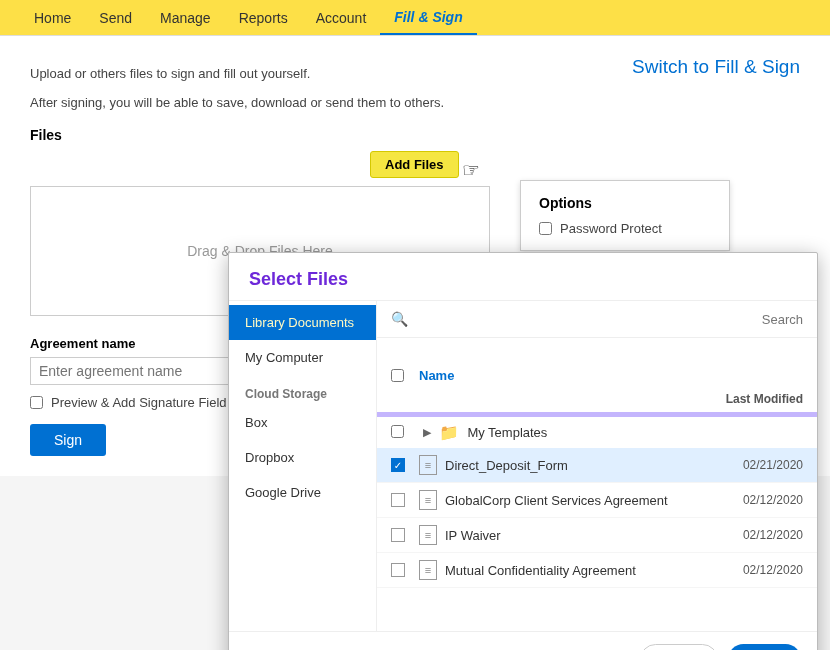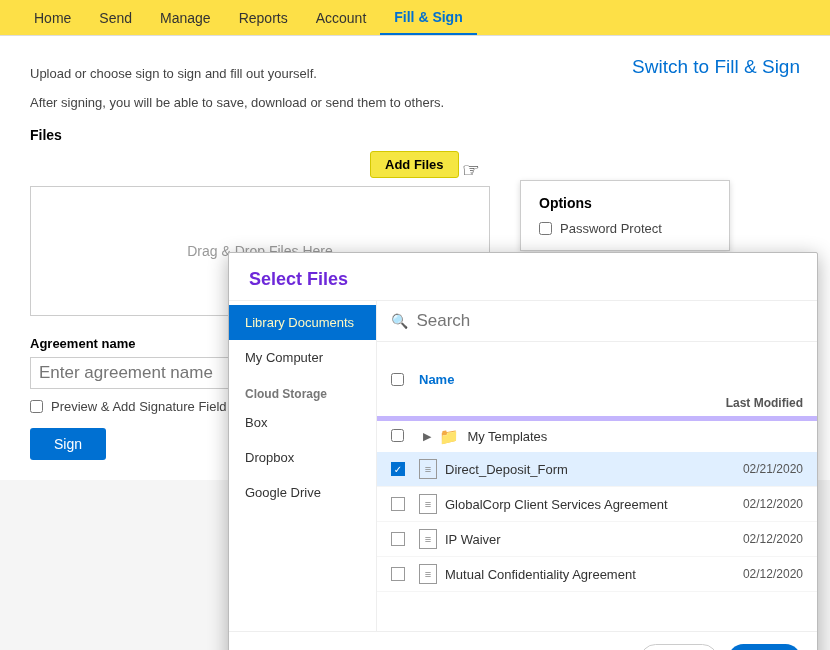--- a/index.html
+++ b/index.html
@@ -25,20 +25,21 @@
       padding: 8px 14px;
       font-size: 14px;
       color: #333;
       cursor: pointer;
       text-decoration: none;
     }
     .nav-item.active {
       color: #0070d2;
       border-bottom: 2px solid #0070d2;
       font-weight: bold;
+      font-style: italic;
     }
 
     
     .main-content {
       padding: 20px 30px;
       background: #fff;
       min-height: 300px;
     }
     .switch-link {
       float: right;
@@ -110,21 +111,21 @@
     }
     .agreement-label {
       font-size: 13px;
       font-weight: bold;
       margin-bottom: 6px;
     }
     .agreement-input {
       border: 1px solid #ccc;
       padding: 5px 8px;
       width: 220px;
-      font-size: 17px;
+      font-size: 14px;
       color: #999;
     }
     .preview-row {
       display: flex;
       align-items: center;
       gap: 8px;
       margin-top: 10px;
       font-size: 13px;
       color: #444;
     }
@@ -206,23 +207,24 @@
       border-bottom: 1px solid #eee;
       gap: 8px;
     }
     .search-icon-span {
       color: #999;
       font-size: 14px;
     }
     .search-input-field {
       border: none;
       outline: none;
-      font-size: 17px;
+      font-size: 13px;
       color: #000000;
       width: 100%;
+      text-align: right;
     }
     .table-header {
       display: flex;
       align-items: center;
       padding: 6px 14px;
       border-bottom: 5px solid #c4b5fd;
       font-size: 13px;
       font-weight: bold;
       color: #0070d2;
     }
@@ -321,21 +323,21 @@
   <a class="nav-item">Home</a>
   <a class="nav-item">Send</a>
   <a class="nav-item">Manage</a>
   <a class="nav-item">Reports</a>
   <a class="nav-item">Account</a>
   <a class="nav-item active">Fill &amp; Sign</a>
 </div>
 
 <div class="main-content">
   <span class="switch-link">Switch to Fill &amp; Sign</span>
-  <p class="description">Upload or choose sign to sign and fill out yourself.</p>
+  <p class="description">Upload or others files to sign and fill out yourself.</p>
   <p class="description">After signing, you will be able to save, download or send them to others.</p>
 
   <div class="files-section">
     <div class="files-label">Files</div>
     <button class="add-files-btn">Add Files</button>
     <div class="drop-zone">
       <span>Drag &amp; Drop Files Here</span>
     </div>
   </div>
 

